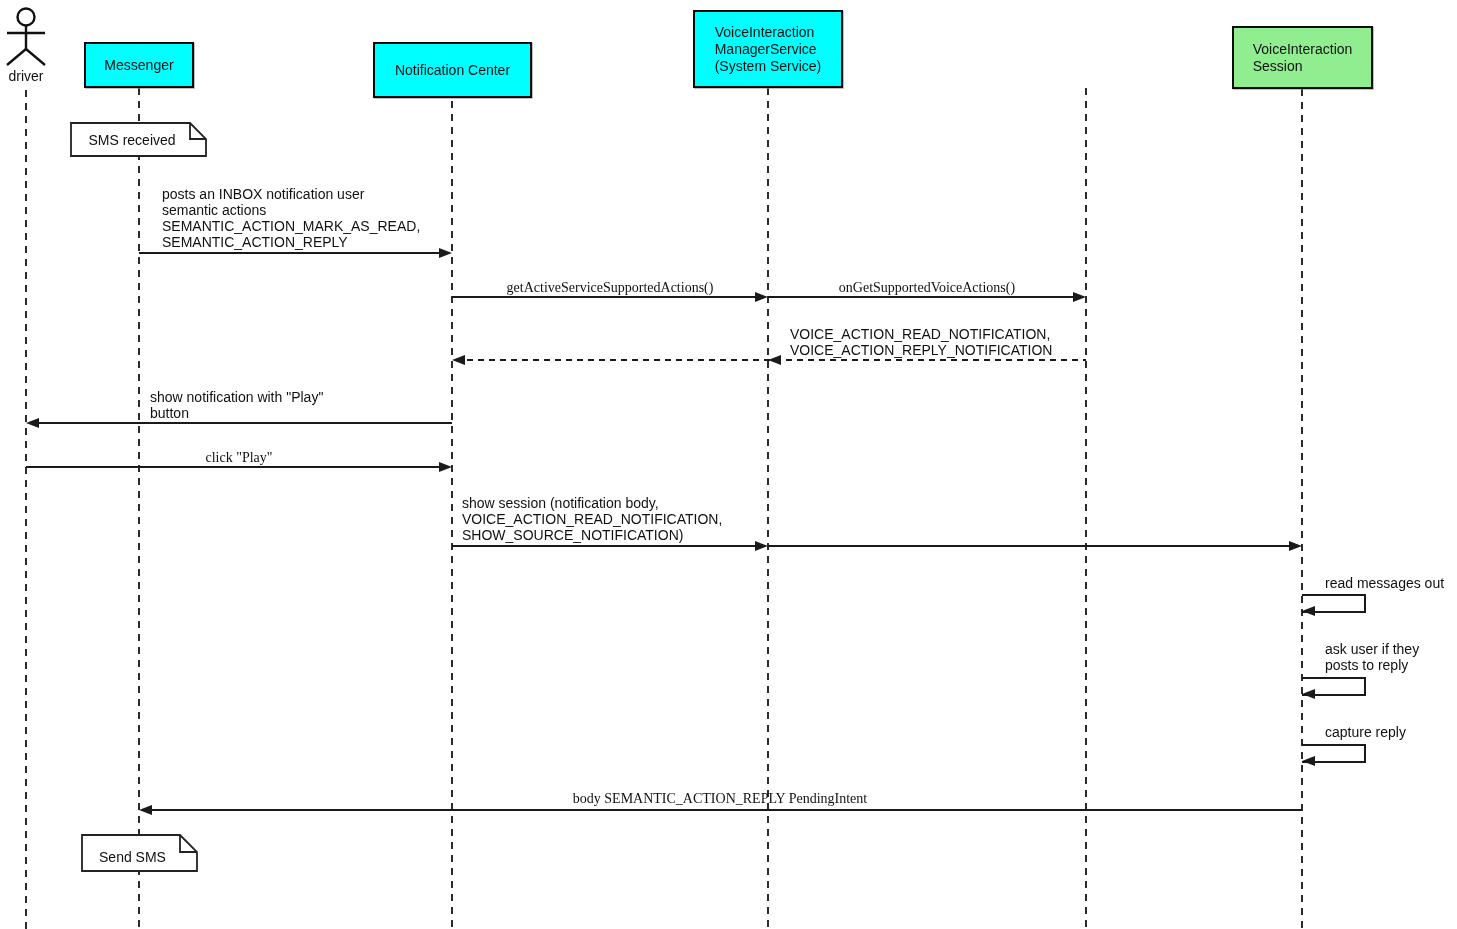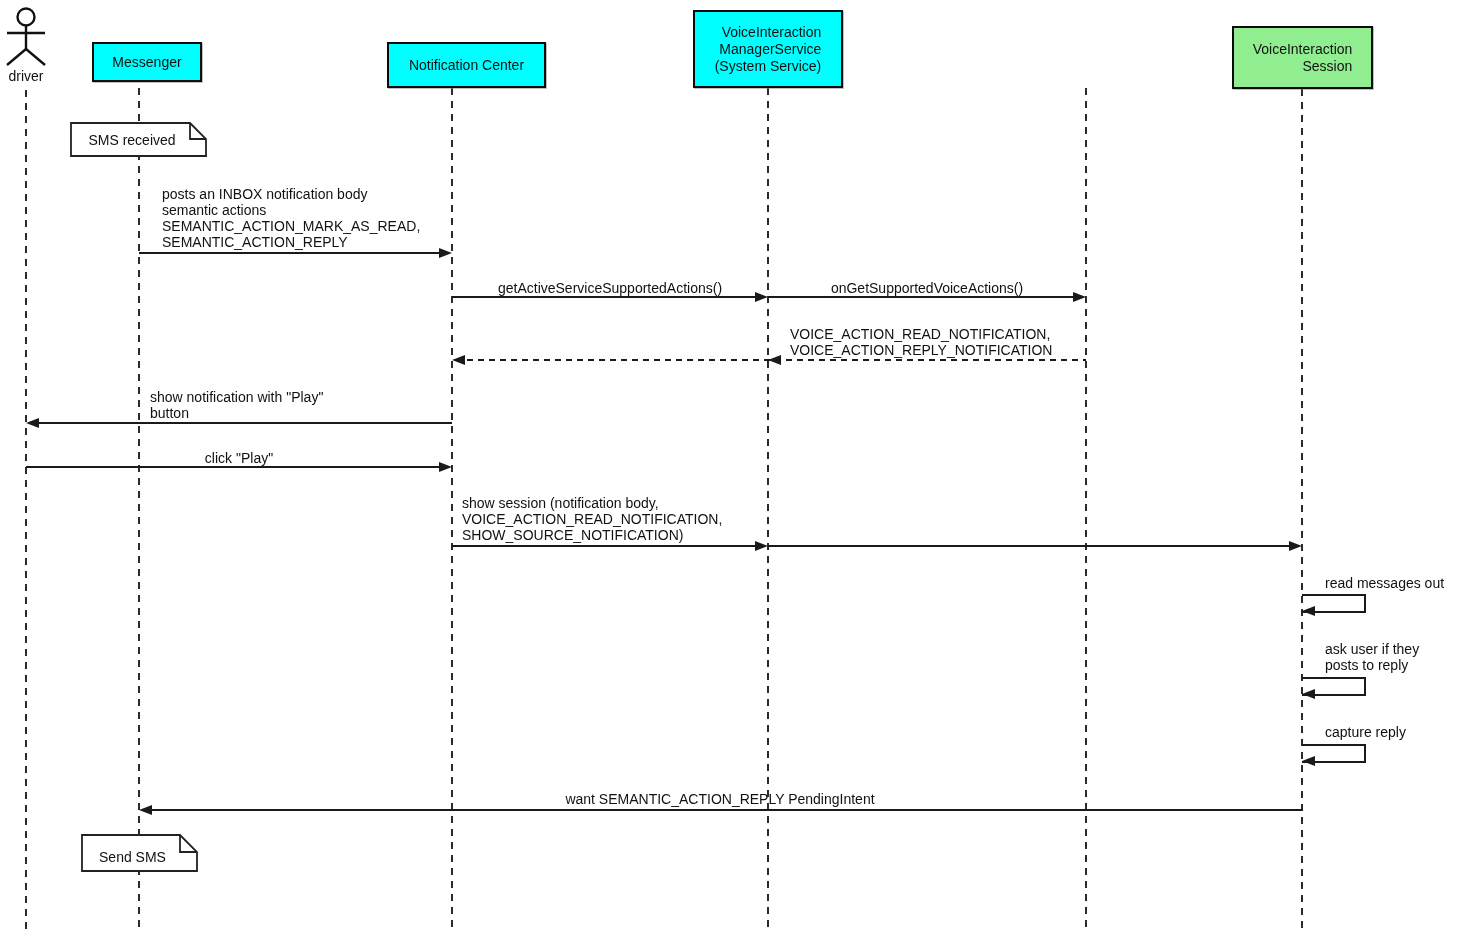--- a/index.html
+++ b/index.html
@@ -8,40 +8,40 @@
     position:relative; width:1457px; height:929px; background:#fff;
     font-family:"Liberation Sans", sans-serif; font-size:14px; color:#111;
     overflow:hidden;
   }
   .lifeline {
     position:absolute; width:2px;
     background-image:repeating-linear-gradient(to bottom,#2b2b2b 0 7px,transparent 7px 13px);
   }
   .pbox {
     position:absolute; display:flex; align-items:center; justify-content:center;
-    border:2.5px solid #0b0b0b; text-align:right; line-height:17px;
+    border:2.5px solid #0b0b0b; text-align:left; line-height:17px;
     box-shadow:1px 1px 0 rgba(140,140,140,.55);
   }
   .pbox.cyan  { background:#00FFFF; }
   .pbox.green { background:#90EE90; }
   .pbox span  { white-space:pre-line; }
   .mline { position:absolute; height:2px; background:#1a1a1a; }
   .mline.dashed {
     background:repeating-linear-gradient(to right,#1a1a1a 0 6px,transparent 6px 11px);
   }
   .ah-r { position:absolute; width:0; height:0;
     border-top:5px solid transparent; border-bottom:5px solid transparent;
     border-left:13px solid #1a1a1a; }
   .ah-l { position:absolute; width:0; height:0;
     border-top:5px solid transparent; border-bottom:5px solid transparent;
     border-right:13px solid #1a1a1a; }
   .selfloop { position:absolute; width:64px; height:19px;
     border:2px solid #1a1a1a; border-left:none; }
   .lbl { position:absolute; white-space:pre-line; line-height:16px; }
-  .lbl.c1 { transform:translateX(-50%); white-space:nowrap; }
+  .lbl.c1 { transform:translateX(-50%); white-space:nowrap;font-family:Liberation Serif, serif; }
   .note { position:absolute; }
   .note svg { position:absolute; inset:0; }
   .note .ntext { position:absolute; inset:0; display:flex; align-items:center;
     justify-content:center; padding-right:14px; }
   .actor-label { position:absolute; transform:translateX(-50%); }
 </style>
 </head>
 <body>
 
 <div id="canvas">
@@ -55,45 +55,45 @@
 
   <svg style="position:absolute;left:4px;top:6px" width="44" height="62" viewBox="0 0 44 62">
     <circle cx="22" cy="11" r="8.5" fill="none" stroke="#111" stroke-width="2.4"></circle>
     <line x1="22" y1="19.5" x2="22" y2="43" stroke="#111" stroke-width="2.4"></line>
     <line x1="3" y1="27" x2="41" y2="27" stroke="#111" stroke-width="2.4"></line>
     <line x1="22" y1="43" x2="3" y2="59" stroke="#111" stroke-width="2.4"></line>
     <line x1="22" y1="43" x2="41" y2="59" stroke="#111" stroke-width="2.4"></line>
   </svg>
   <div class="actor-label" style="left:26px;top:68px">driver</div>
 
-  <div class="pbox cyan" style="left:92px;top:42px;width:110px;height:40px">
+  <div class="pbox cyan" style="left:84px;top:42px;width:110px;height:46px">
     <span>Messenger</span>
   </div>
-  <div class="pbox cyan" style="left:387px;top:42px;width:159px;height:46px">
+  <div class="pbox cyan" style="left:373px;top:42px;width:159px;height:56px">
     <span>Notification Center</span>
   </div>
   <div class="pbox cyan" style="left:693px;top:10px;width:150px;height:78px">
     <span>VoiceInteraction
 ManagerService
 (System Service)</span>
   </div>
   <div class="pbox green" style="left:1232px;top:26px;width:141px;height:63px">
     <span>VoiceInteraction
 Session</span>
   </div>
 
   <div class="note" style="left:70px;top:122px;width:138px;height:35px">
     <svg width="138" height="35" viewBox="0 0 138 35">
       <path d="M1,1 H120 L136,17 V34 H1 Z" fill="#fff" stroke="#222" stroke-width="1.8"></path>
       <path d="M120,1 V17 H136" fill="none" stroke="#222" stroke-width="1.8"></path>
     </svg>
     <div class="ntext">SMS received</div>
   </div>
 
-  <div class="lbl" style="left:162px;top:186px">posts an INBOX notification body
+  <div class="lbl" style="left:162px;top:186px">posts an INBOX notification user
 semantic actions
 SEMANTIC_ACTION_MARK_AS_READ,
 SEMANTIC_ACTION_REPLY</div>
   <div class="mline" style="left:139px;top:252px;width:300px"></div>
   <div class="ah-r" style="left:439px;top:248px"></div>
 
   <div class="lbl c1" style="left:610px;top:280px">getActiveServiceSupportedActions()</div>
   <div class="mline" style="left:452px;top:296px;width:303px"></div>
   <div class="ah-r" style="left:755px;top:292px"></div>
 
@@ -131,21 +131,21 @@
 
   <div class="lbl" style="left:1325px;top:641px">ask user if they
 posts to reply</div>
   <div class="selfloop" style="left:1302px;top:677px"></div>
   <div class="ah-l" style="left:1302px;top:689px"></div>
 
   <div class="lbl" style="left:1325px;top:724px">capture reply</div>
   <div class="selfloop" style="left:1302px;top:744px"></div>
   <div class="ah-l" style="left:1302px;top:756px"></div>
 
-  <div class="lbl c1" style="left:720px;top:791px">want SEMANTIC_ACTION_REPLY PendingIntent</div>
+  <div class="lbl c1" style="left:720px;top:791px">body SEMANTIC_ACTION_REPLY PendingIntent</div>
   <div class="mline" style="left:151px;top:809px;width:1151px"></div>
   <div class="ah-l" style="left:139px;top:805px"></div>
 
   <div class="note" style="left:81px;top:834px;width:117px;height:46px">
     <svg width="117" height="38" viewBox="0 0 117 38">
       <path d="M1,1 H99 L116,18 V37 H1 Z" fill="#fff" stroke="#222" stroke-width="1.8"></path>
       <path d="M99,1 V18 H116" fill="none" stroke="#222" stroke-width="1.8"></path>
     </svg>
     <div class="ntext">Send SMS</div>
   </div>

